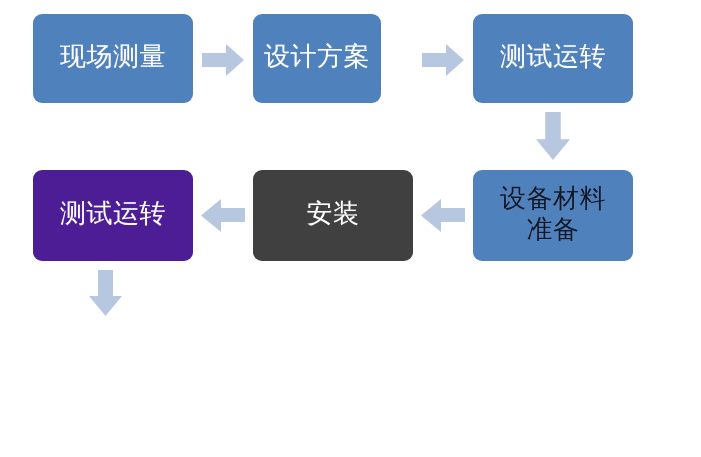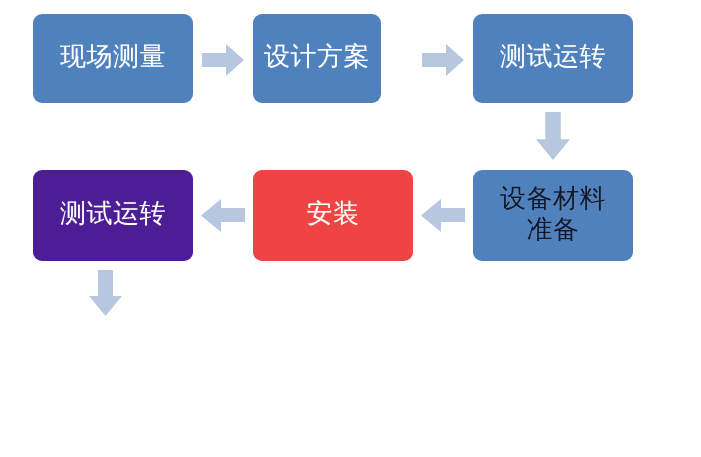--- a/index.html
+++ b/index.html
@@ -81,15 +81,15 @@
     <div class="arrow" style="left: 89px; top: 270px; width: 33px; height: 46px;">
       <svg viewBox="0 0 33 46" preserveAspectRatio="none">
         <path d="M9,0 L24,0 L24,26 L33,26 L16.5,46 L0,26 L9,26 Z" fill="#b7c7e0"></path>
       </svg>
     </div>
     <div class="node" style="left: 33px; top: 14px; width: 160px; height: 89px; background: rgb(79, 129, 189); color: rgb(255, 255, 255);"><span>现场测量</span></div>
     <div class="node" style="left: 253px; top: 14px; width: 128px; height: 89px; background: rgb(79, 129, 189); color: rgb(255, 255, 255);"><span>设计方案</span></div>
     <div class="node" style="left: 473px; top: 14px; width: 160px; height: 89px; background: rgb(79, 129, 189); color: rgb(255, 255, 255);"><span>测试运转</span></div>
     <div class="node" style="left: 473px; top: 170px; width: 160px; height: 91px; background: rgb(79, 129, 189); color: #0f172a;"><span>设备材料
 准备</span></div>
-    <div class="node" style="left: 253px; top: 170px; width: 160px; height: 91px; background: #ef4444; color: rgb(255, 255, 255);"><span>安装</span></div>
+    <div class="node" style="left: 253px; top: 170px; width: 160px; height: 91px; background: #404040; color: rgb(255, 255, 255);"><span>安装</span></div>
     <div class="node" style="left: 33px; top: 170px; width: 160px; height: 91px; background: #4c1d95; color: rgb(255, 255, 255);"><span>测试运转</span></div>
   </div>
 
 </body></html>

